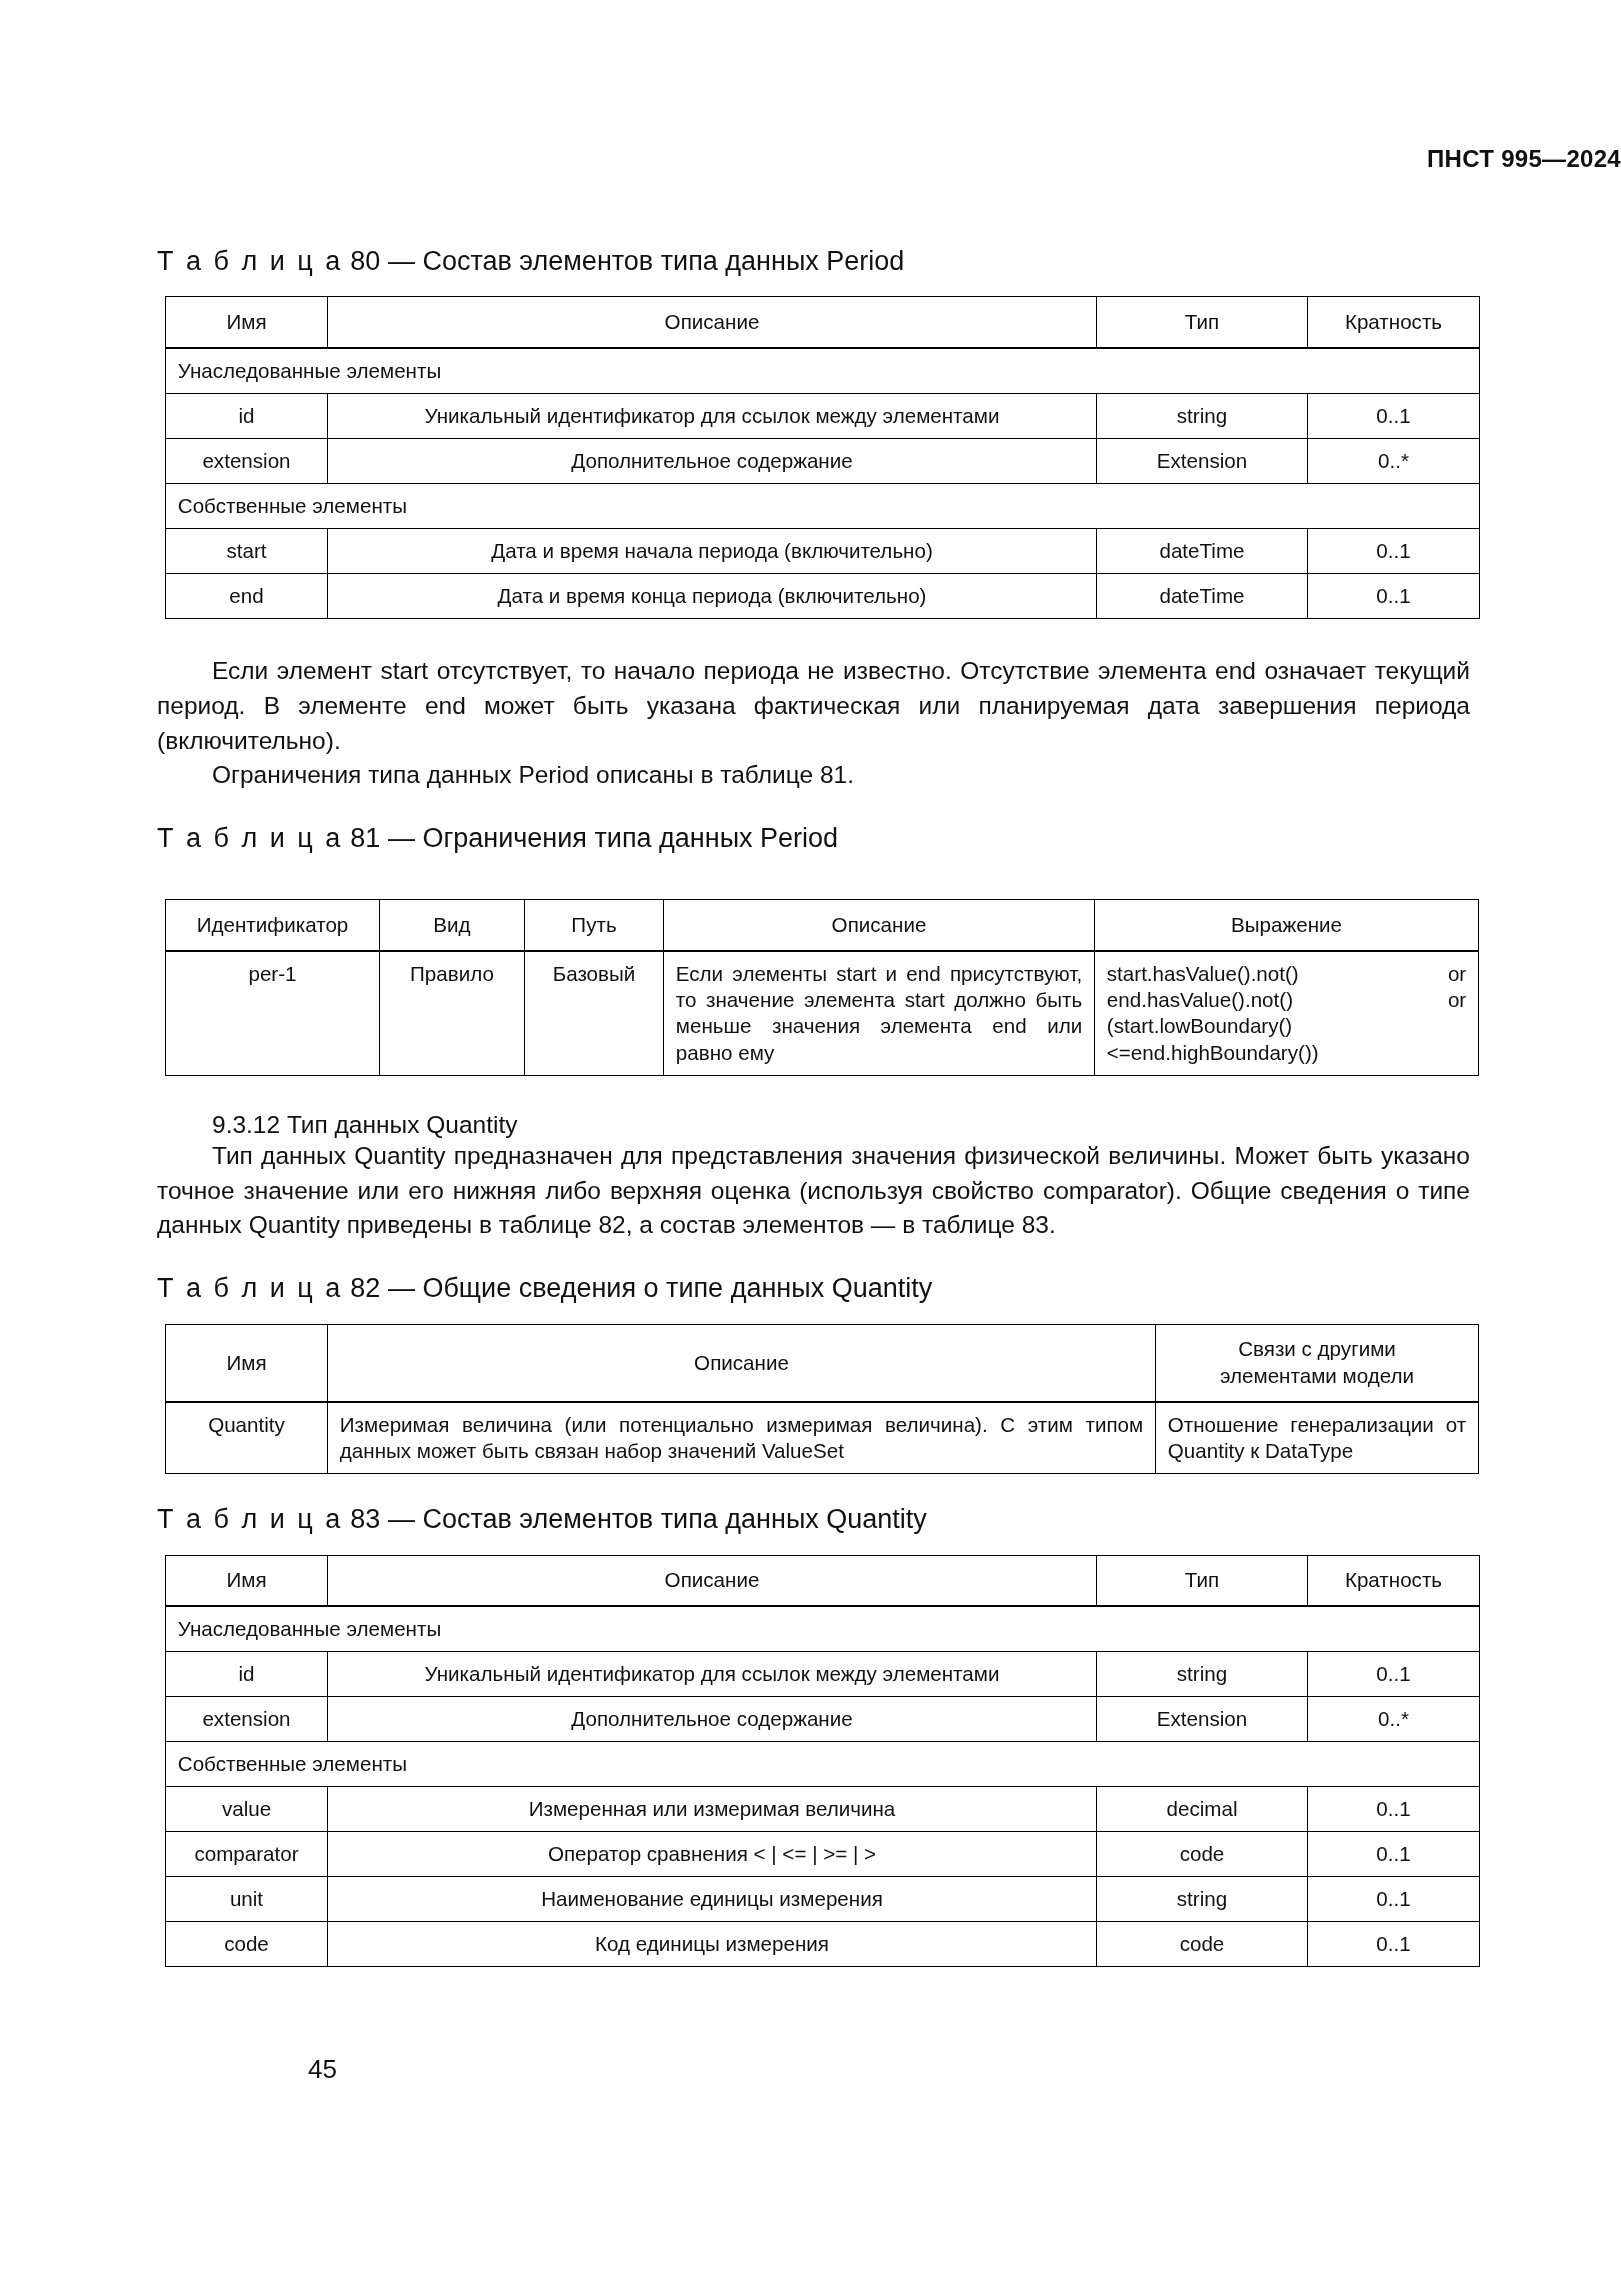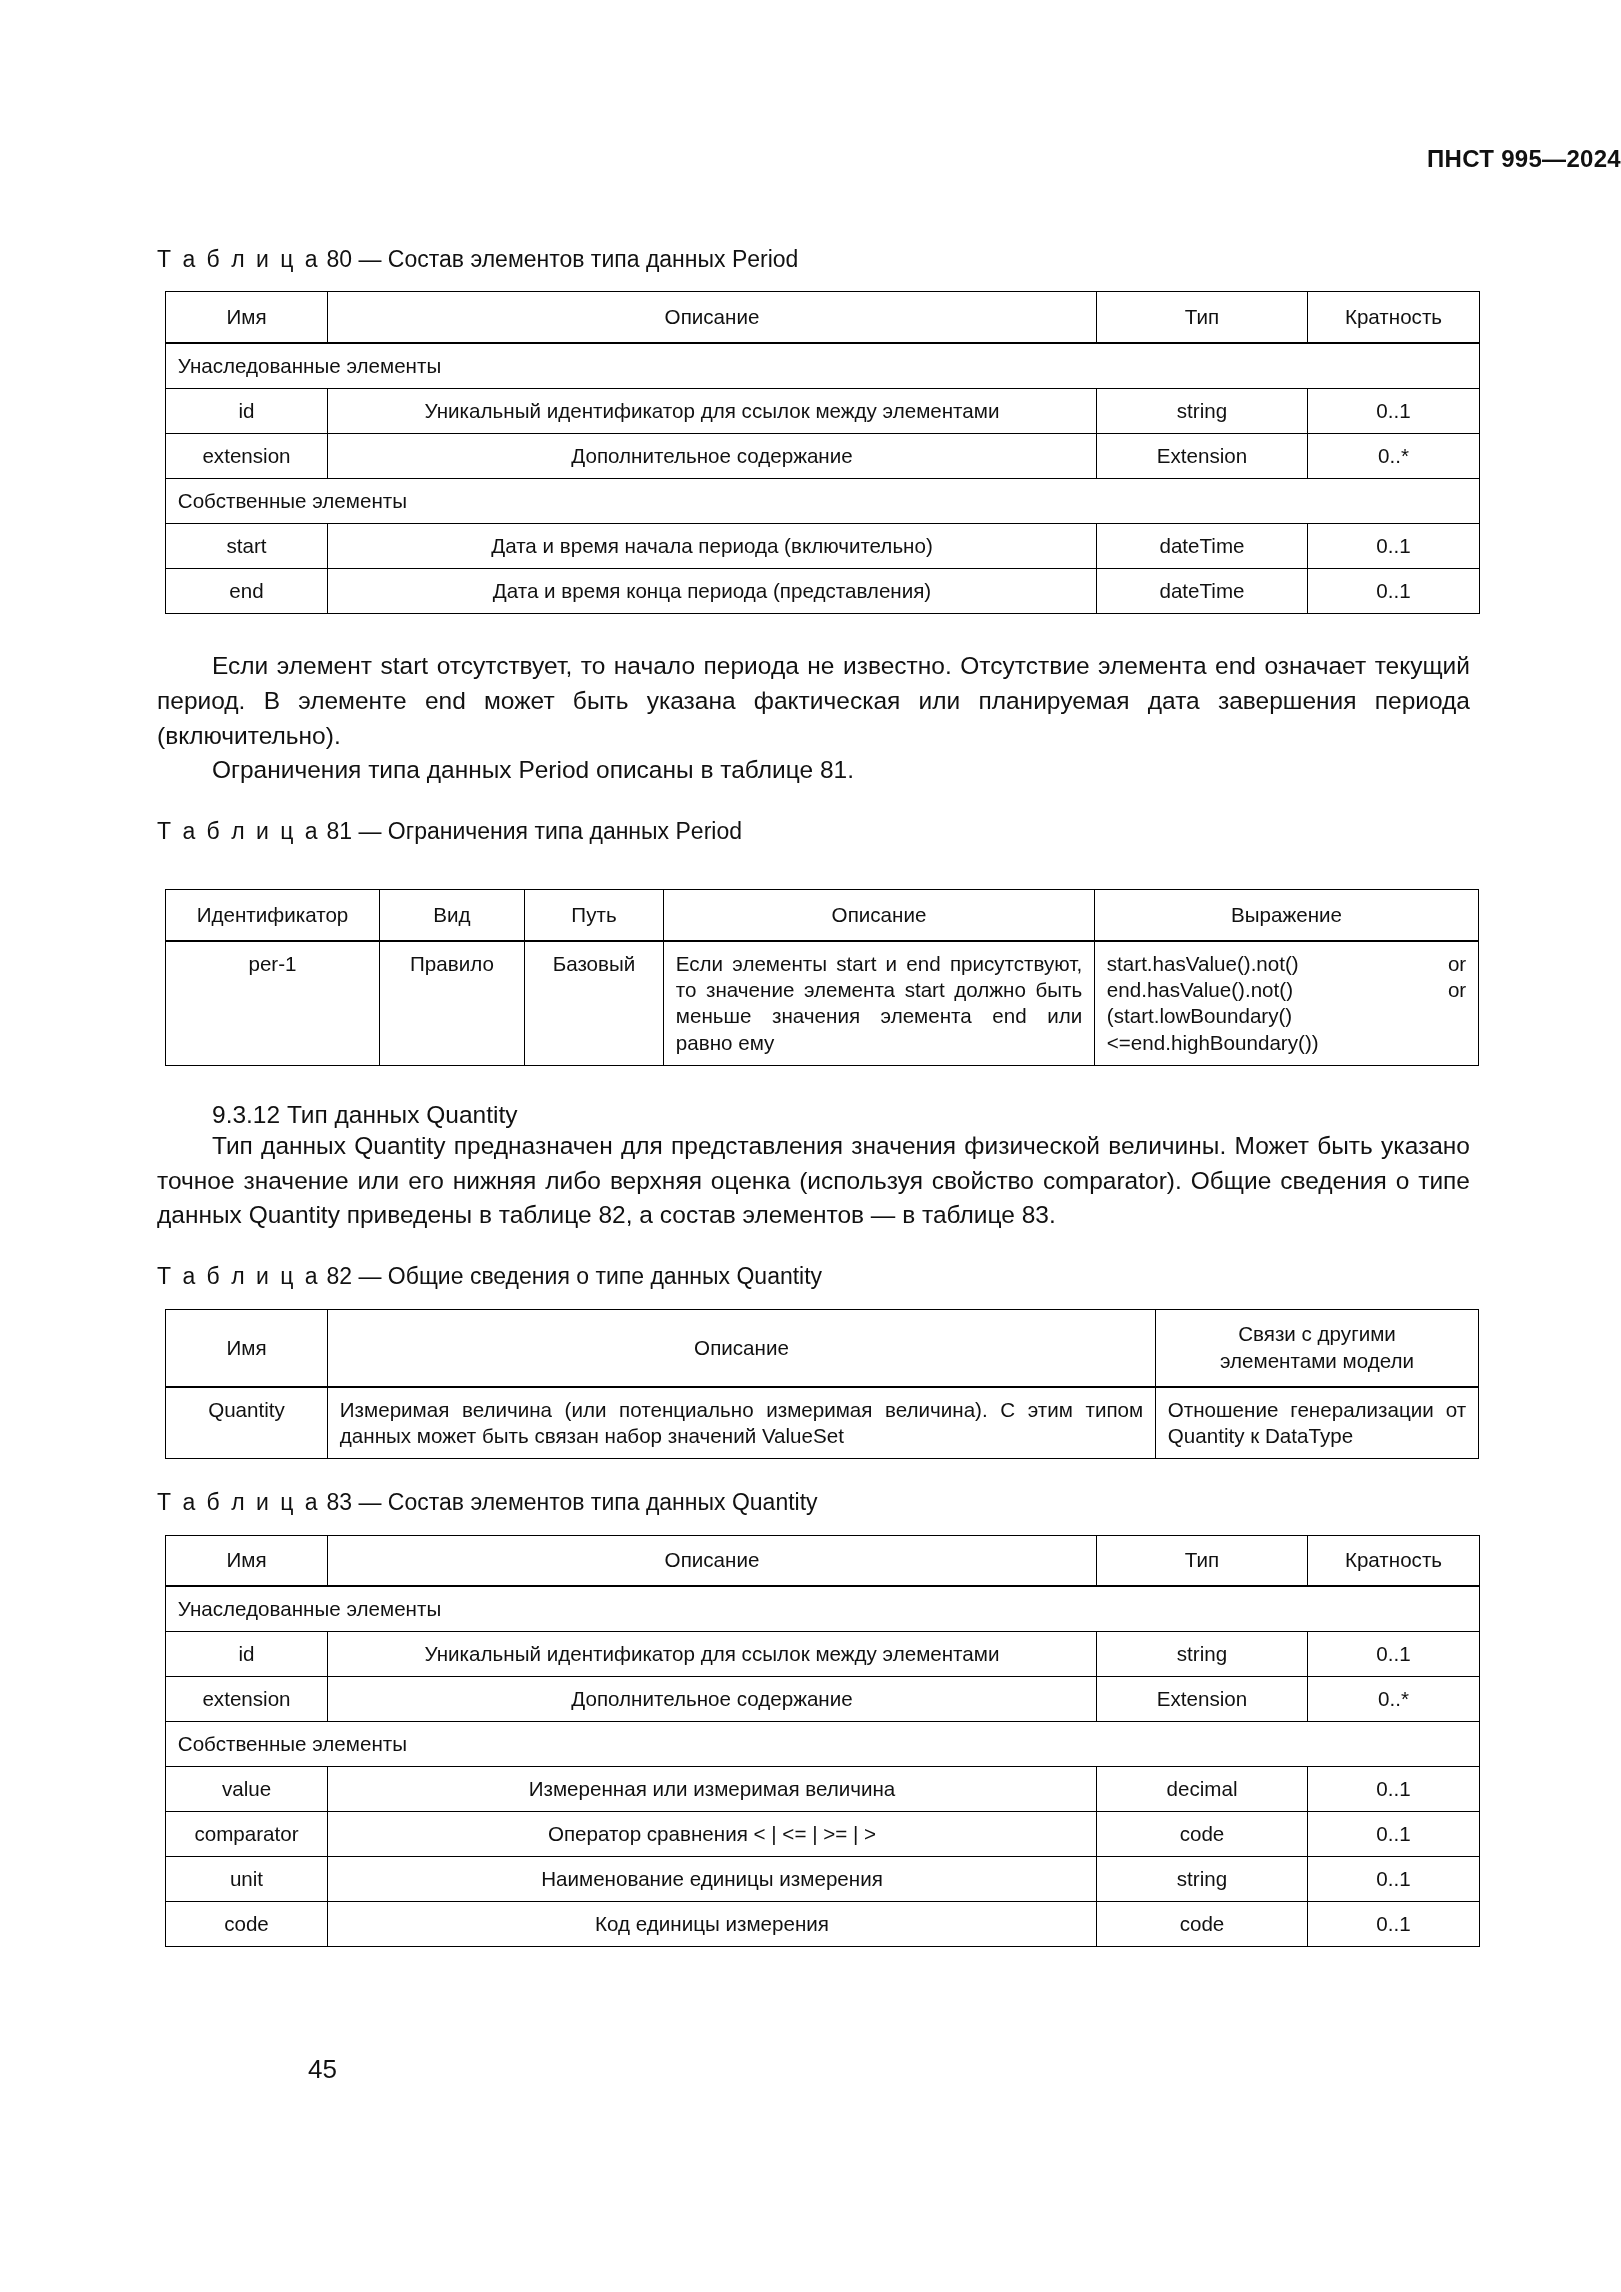--- a/index.html
+++ b/index.html
@@ -35,21 +35,21 @@
     right: 0;
     width: 1313px;
     text-align: right;
     font-size: 24px;
     font-weight: bold;
     letter-spacing: 0.3px;
   }
 
   
   .tbl-caption {
-    font-size: 23px;
+    font-size: 27px;
     line-height: 1.25;
     white-space: nowrap;
   }
   .tbl-caption .spaced {
     letter-spacing: 2.5px;
   }
 
   
   table.doc {
     border-collapse: collapse;
@@ -163,21 +163,21 @@
           <td class="grp" colspan="4">Собственные элементы</td>
         </tr>
         <tr>
           <td class="c-left">start</td>
           <td class="c-left">Дата и время начала периода (включительно)</td>
           <td class="c-left">dateTime</td>
           <td class="c-left">0..1</td>
         </tr>
         <tr>
           <td class="c-left">end</td>
-          <td class="c-left">Дата и время конца периода (представления)</td>
+          <td class="c-left">Дата и время конца периода (включительно)</td>
           <td class="c-left">dateTime</td>
           <td class="c-left">0..1</td>
         </tr>
       </tbody>
     </table>
 
     <div class="sp-36"></div>
 
     <p class="body">Если элемент start отсутствует, то начало периода не известно. Отсутствие элемента end означает текущий период. В элементе end может быть указана фактическая или планируемая дата завершения периода (включительно).</p>
     <p class="body">Ограничения типа данных Period описаны в таблице 81.</p>

